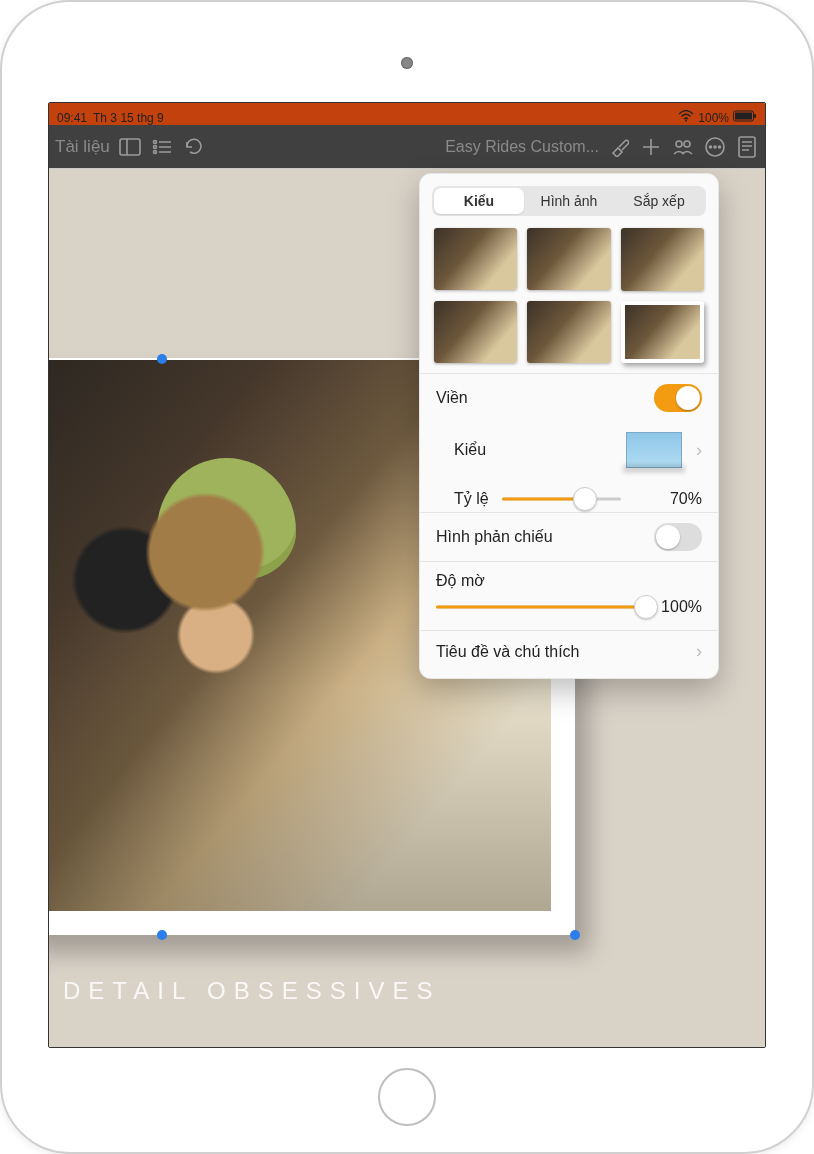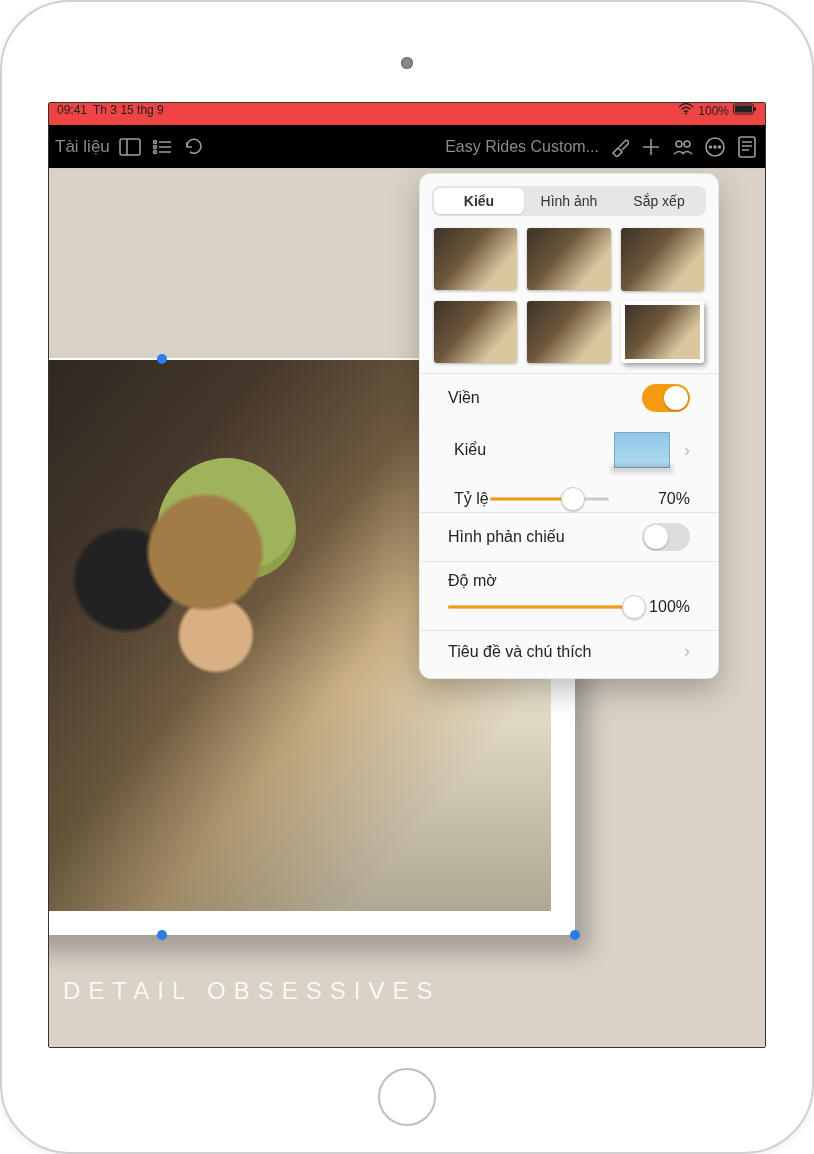--- a/index.html
+++ b/index.html
@@ -24,29 +24,29 @@
 }
 .screen {
   position: absolute; left: 46px; right: 46px; top: 100px; bottom: 104px;
   background: #d9d2c7;
   border: 1.5px solid #333; border-radius: 2px;
   overflow: hidden;
 }
 
 
 .status {
-  height: 22px; background: #ef4444; display: flex; align-items: flex-start;
+  height: 22px; background: #c2410c; display: flex; align-items: flex-end;
   font-size: 12px; color: #222; padding: 0 8px; justify-content: space-between;
 }
 .status-left { display: flex; gap: 6px; }
 .status-right { display: flex; gap: 4px; align-items: center; }
 
 
 .toolbar {
-  height: 44px; background: #000000; border-bottom: 1px solid #ccc;
+  height: 44px; background: #404040; border-bottom: 1px solid #ccc;
   display: flex; align-items: center; padding: 0 6px; gap: 8px;
 }
 .tool-icon { width: 24px; height: 24px; display: flex; align-items: center; justify-content: center; color: #8a8a8a; }
 .doc-title-area { flex: 1; display: flex; align-items: center; gap: 10px; color: #8a8a8a; font-size: 15px; }
 .doc-title { color: #8a8a8a; font-size: 16px; white-space: nowrap; overflow: hidden; text-overflow: ellipsis; max-width: 180px; }
 
 
 .canvas { position: absolute; left: 0; right: 0; top: 66px; bottom: 0; background: #d9d2c7; }
 .photo-wrap {
   position: absolute; left: -30px; top: 190px; width: 556px; height: 576px;
@@ -100,21 +100,21 @@
 .seg .active { background:#fff; font-weight:600; box-shadow: 0 1px 2px rgba(0,0,0,.1); }
 
 .thumbs { display:grid; grid-template-columns: repeat(3, 1fr); gap:10px; padding: 0 14px 10px; }
 .thumb { aspect-ratio: 4/3; border-radius:3px;
   background: linear-gradient(130deg,#3b3228 0%,#6d573b 40%,#d9c79e 75%);
   box-shadow: 0 1px 3px rgba(0,0,0,0.3);
 }
 .thumb.framed { padding:4px; background:#fff; box-shadow: 2px 3px 5px rgba(0,0,0,0.35); }
 .thumb.framed::after { content:""; display:block; width:100%; height:100%; background: linear-gradient(130deg,#3b3228 0%,#6d573b 40%,#d9c79e 75%); }
 
-.row { display:flex; align-items:center; justify-content:space-between; padding: 10px 28px; font-size:16px; color:#222; border-top: 1px solid #e5e5e5; }
+.row { display:flex; align-items:center; justify-content:space-between; padding: 10px 16px; font-size:16px; color:#222; border-top: 1px solid #e5e5e5; }
 .row.first { border-top: 1px solid #e5e5e5; }
 .row.sub { padding-left: 34px; }
 .row.no-border { border-top: none; }
 .row.slider-row { padding-top: 4px; padding-bottom: 12px; border-top: none; }
 
 .toggle { width: 48px; height: 28px; border-radius: 14px; position: relative; }
 .toggle .knob { position:absolute; top:2px; width:24px; height:24px; border-radius:50%; background:#fff; box-shadow:0 1px 2px rgba(0,0,0,0.3); }
 .toggle.on { background:#f39c12; }
 .toggle.on .knob { right:2px; }
 .toggle.off { background:#ddd; }

